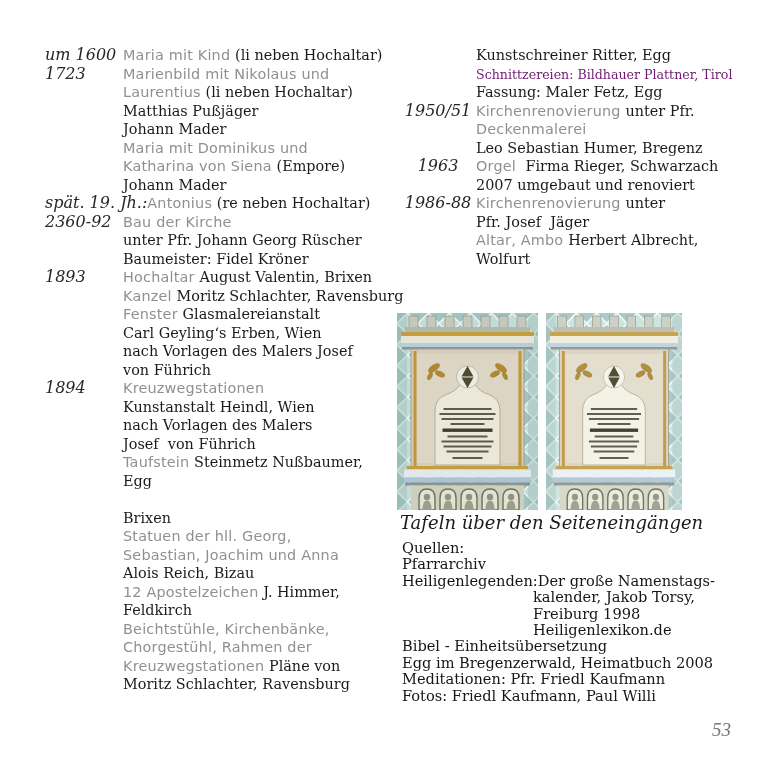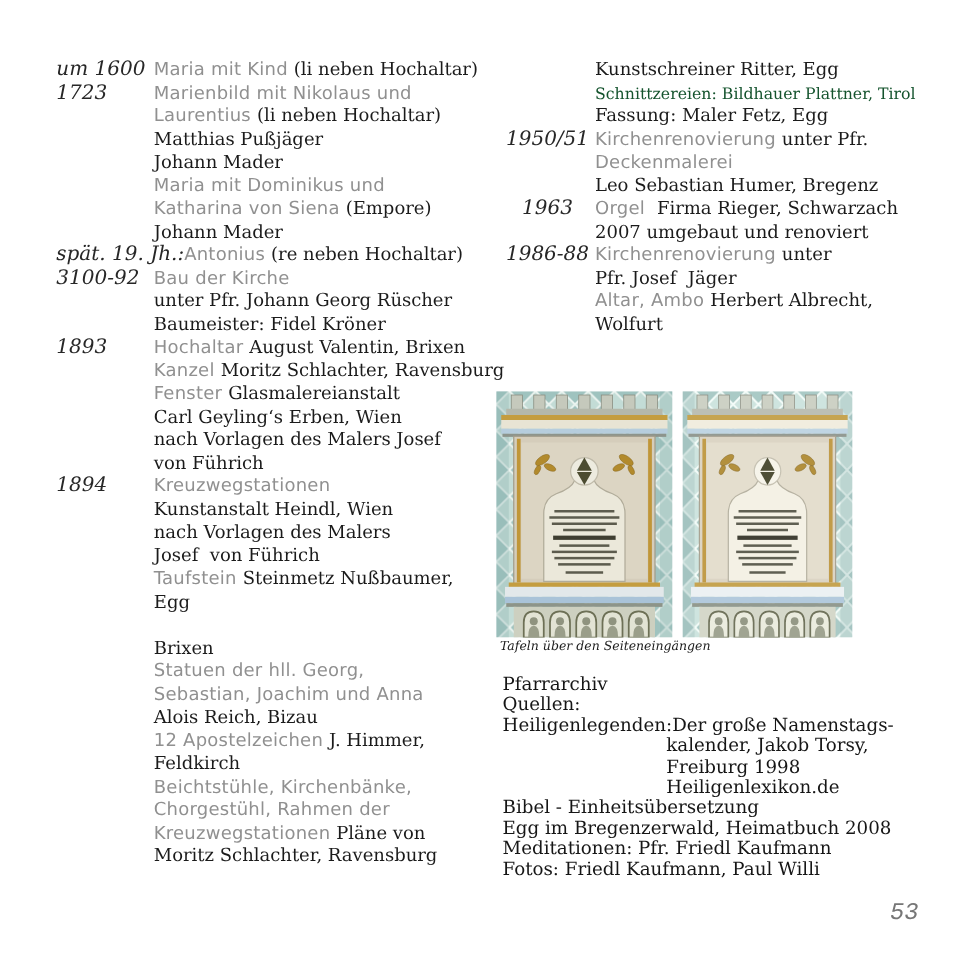--- a/index.html
+++ b/index.html
@@ -8,30 +8,30 @@
   #page{position:absolute;inset:0;background:#fff;}
   .col{position:absolute;top:46px;}
   #left-col{left:45px;width:352px;}
   #right-col{left:400px;width:365px;text-align:center;}
   .line{display:flex;height:18.5px;line-height:18.5px;white-space:pre;}
   .date{flex:0 0 78px;font-style:italic;font-size:16px;color:#272727;}
   #right-col .date{flex:0 0 76px;}
   .content{display:inline;}
   .gray{font-family:"DejaVu Sans","Liberation Sans",sans-serif;font-size:14.4px;color:#909090;letter-spacing:.2px;}
   .black{font-size:14.4px;color:#1b1b1b;}
-  .black-sm{font-size:12.6px;color:#14532d;}
+  .black-sm{font-size:12.6px;color:#701a75;}
   #photos{position:absolute;left:397px;top:313px;display:flex;gap:8px;}
   .photo{display:block;}
   .photo-right{filter:saturate(.85) brightness(1.04);}
-  #caption{position:absolute;left:400px;top:512px;font-style:italic;font-size:10px;color:#1b1b1b;}
+  #caption{position:absolute;left:400px;top:512px;font-style:italic;font-size:18px;color:#1b1b1b;}
   #sources{position:absolute;left:402px;top:540px;}
   .src-line{height:16.4px;line-height:16.4px;font-size:14.6px;color:#161616;white-space:pre;}
   .src-indent{padding-left:131px;}
   #page-number{position:absolute;left:712px;top:719px;font-size:19px;font-style:italic;
-               color:#767676;font-family:Liberation Mono, monospace;}
+               color:#767676;font-family:Liberation Serif, serif;}
   #svg-defs{position:absolute;width:0;height:0;}
 </style>
 </head>
 <body>
 
 <div id="page">
 
   <svg id="svg-defs" aria-hidden="true">
     <defs>
       <pattern id="diam" width="21" height="21" patternUnits="userSpaceOnUse">
@@ -106,21 +106,21 @@
   <div id="left-col" class="col">
       <div class="line"><span class="date">um 1600</span><span class="content"><span class="gray">Maria mit Kind </span><span class="black">(li neben Hochaltar)</span></span></div>
       <div class="line"><span class="date">1723</span><span class="content"><span class="gray">Marienbild mit Nikolaus und</span></span></div>
       <div class="line"><span class="date"></span><span class="content"><span class="gray">Laurentius </span><span class="black">(li neben Hochaltar)</span></span></div>
       <div class="line"><span class="date"></span><span class="content"><span class="black">Matthias Pußjäger</span></span></div>
       <div class="line"><span class="date"></span><span class="content"><span class="black">Johann Mader</span></span></div>
       <div class="line"><span class="date"></span><span class="content"><span class="gray">Maria mit Dominikus und</span></span></div>
       <div class="line"><span class="date"></span><span class="content"><span class="gray">Katharina von Siena </span><span class="black">(Empore)</span></span></div>
       <div class="line"><span class="date"></span><span class="content"><span class="black">Johann Mader</span></span></div>
       <div class="line"><span class="date">spät. 19. Jh.:</span><span class="content"><span class="gray">Antonius </span><span class="black">(re neben Hochaltar)</span></span></div>
-      <div class="line"><span class="date">3100-92</span><span class="content"><span class="gray">Bau der Kirche</span></span></div>
+      <div class="line"><span class="date">2360-92</span><span class="content"><span class="gray">Bau der Kirche</span></span></div>
       <div class="line"><span class="date"></span><span class="content"><span class="black">unter Pfr. Johann Georg Rüscher</span></span></div>
       <div class="line"><span class="date"></span><span class="content"><span class="black">Baumeister: Fidel Kröner</span></span></div>
       <div class="line"><span class="date">1893</span><span class="content"><span class="gray">Hochaltar </span><span class="black">August Valentin, Brixen</span></span></div>
       <div class="line"><span class="date"></span><span class="content"><span class="gray">Kanzel </span><span class="black">Moritz Schlachter, Ravensburg</span></span></div>
       <div class="line"><span class="date"></span><span class="content"><span class="gray">Fenster </span><span class="black">Glasmalereianstalt</span></span></div>
       <div class="line"><span class="date"></span><span class="content"><span class="black">Carl Geyling‘s Erben, Wien</span></span></div>
       <div class="line"><span class="date"></span><span class="content"><span class="black">nach Vorlagen des Malers Josef</span></span></div>
       <div class="line"><span class="date"></span><span class="content"><span class="black">von Führich</span></span></div>
       <div class="line"><span class="date">1894</span><span class="content"><span class="gray">Kreuzwegstationen</span></span></div>
       <div class="line"><span class="date"></span><span class="content"><span class="black">Kunstanstalt Heindl, Wien</span></span></div>
@@ -160,22 +160,22 @@
         <use href="#tabletG"></use>
       </svg>
     <svg class="photo photo-right" width="136" height="197" viewBox="0 0 141 197" preserveAspectRatio="none">
         <use href="#tabletG"></use>
       </svg>
   </div>
 
   <div id="caption">Tafeln über den Seiteneingängen</div>
 
   <div id="sources">
+      <div class="src-line">Quellen:</div>
       <div class="src-line">Pfarrarchiv</div>
-      <div class="src-line">Quellen:</div>
       <div class="src-line">Heiligenlegenden:Der große Namenstags-</div>
       <div class="src-line src-indent">kalender, Jakob Torsy,</div>
       <div class="src-line src-indent">Freiburg 1998</div>
       <div class="src-line src-indent">Heiligenlexikon.de</div>
       <div class="src-line">Bibel - Einheitsübersetzung</div>
       <div class="src-line">Egg im Bregenzerwald, Heimatbuch 2008</div>
       <div class="src-line">Meditationen: Pfr. Friedl Kaufmann</div>
       <div class="src-line">Fotos: Friedl Kaufmann, Paul Willi</div>
     </div>
 

